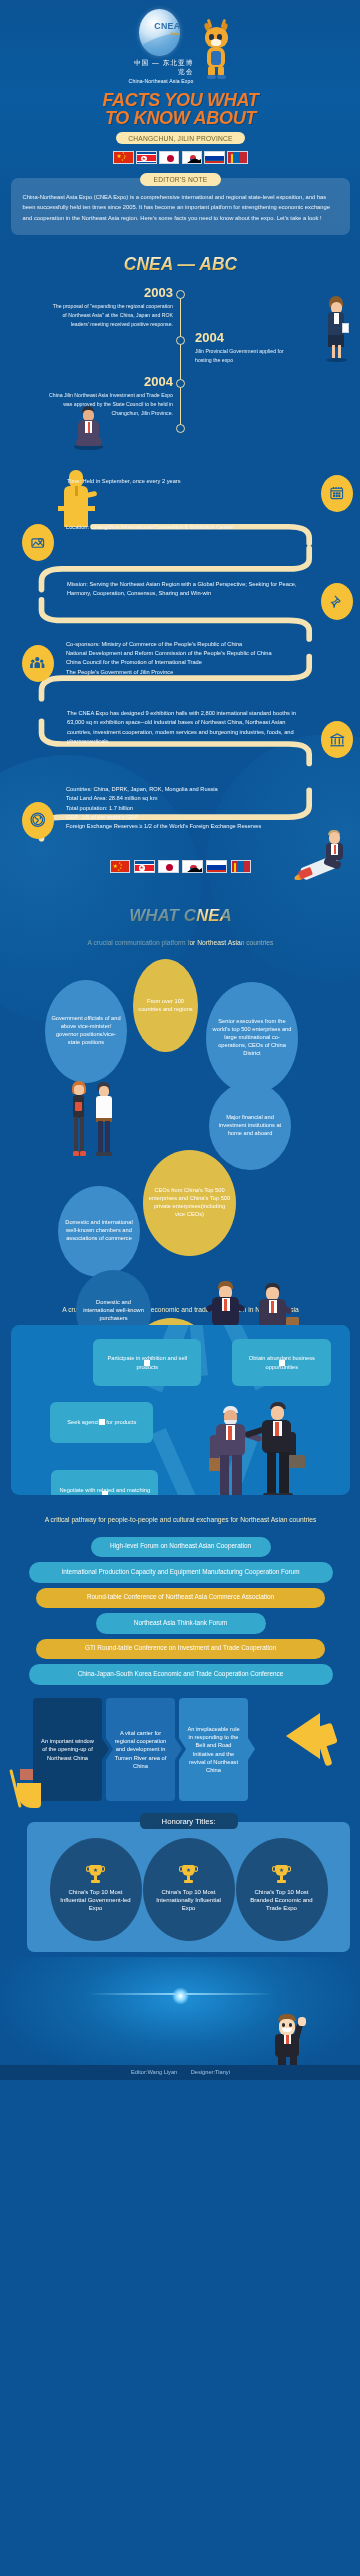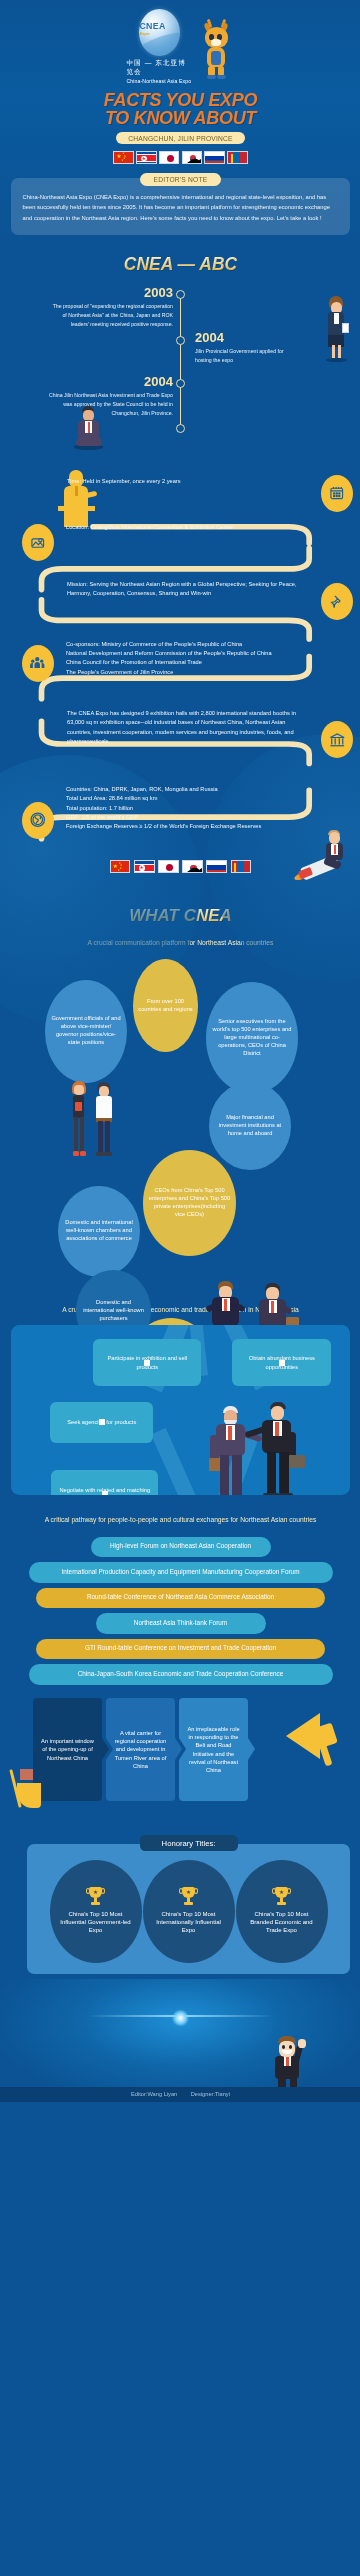--- a/index.html
+++ b/index.html
@@ -13,21 +13,21 @@
   .page { width: 361px; position: relative; }
 
   
   .hero {
     background: linear-gradient(180deg, #0b5394 0%, #0a5ba0 40%, #0b5394 100%);
     padding: 9.3px 0 5.2px;
     text-align: center;
     position: relative;
   }
   .logo-row { display: flex; justify-content: center; align-items: flex-end; gap: 5.2px; }
-  .logo-block { width: 67px; text-align: left; }
+  .logo-block { width: 67px; text-align: right; }
   .logo-globe {
     width: 41px; height: 47px; margin: 0 auto;
     border-radius: 50%;
     background: radial-gradient(circle at 35% 30%, #ffffff 0%, #cfe6f7 30%, #7fb6e0 60%, #3f87c4 100%);
     position: relative; overflow: hidden;
     box-shadow: 0 0 5.2px rgba(255,255,255,.25);
   }
   .logo-globe .cnea-txt {
     position: absolute; top: 11.3px; left: 0; right: 0;
     font-size: 8.8px; font-weight: bold; color: #2b6fae; letter-spacing: 0.3px;
@@ -348,21 +348,21 @@
     background: #f7c137; border-radius: 3.1px; transform: rotate(-18deg); }
   .flag-icon { position: absolute; left: 10.3px; bottom: 1px; width: 41px; height: 41px; }
   .fi-pole { position: absolute; left: 4.1px; top: 0; width: 3.1px; height: 39px;
     background: #f7c137; border-radius: 1.5px; transform: rotate(-14deg); }
   .fi-cloth { position: absolute; left: 7.2px; top: 14.4px; width: 24px; height: 25px;
     background: #f7c137; border-radius: 0 0 4.1px 15.5px; }
   .fi-small { position: absolute; left: 9.3px; top: 0; width: 13.4px; height: 11.3px;
     background: #c5705a; }
 
   
-  .honor-wrap { position: relative; margin-top: 24px; padding-left: 16px; }
+  .honor-wrap { position: relative; margin-top: 2px; padding-left: 16px; }
   .honor-pill {
     position: relative; z-index: 3; margin: 0 auto; width: 98px; text-align: center;
     background: #13456f; color: #fff; font-size: 7.7px; padding: 3.6px 0; border-radius: 5.2px;
   }
   .honor-panel {
     margin: -7.2px 11.3px 0; background: #3c8dc9; border-radius: 7.2px;
     padding: 15.5px 5.2px 11.3px; display: flex; justify-content: center; gap: 1px;
   }
   .honor-circle {
     width: 92px; height: 103px; border-radius: 50%; background: #1d4f7d;
@@ -452,21 +452,21 @@
         <div class="snout"></div>
         <div class="body"></div>
           <div class="vest"></div>
         <div class="leg-l"></div>
           <div class="leg-r"></div>
         <div class="shoe-l"></div>
           <div class="shoe-r"></div>
       </div>
     </div>
 
-    <div class="title-1">FACTS YOU EXPO</div>
+    <div class="title-1">FACTS YOU WHAT</div>
     <div class="title-2">TO KNOW ABOUT</div>
 
     <div class="pill-location">CHANGCHUN, JILIN PROVINCE</div>
 
     <div class="flags-row">
       <div class="flag flag-cn">
         <span class="star-big">★</span>
         <span class="star-sm" style="left:7.7px;top:1.5px">★</span>
         <span class="star-sm" style="left:9.3px;top:4.1px">★</span>
         <span class="star-sm" style="left:8.8px;top:6.7px">★</span>

